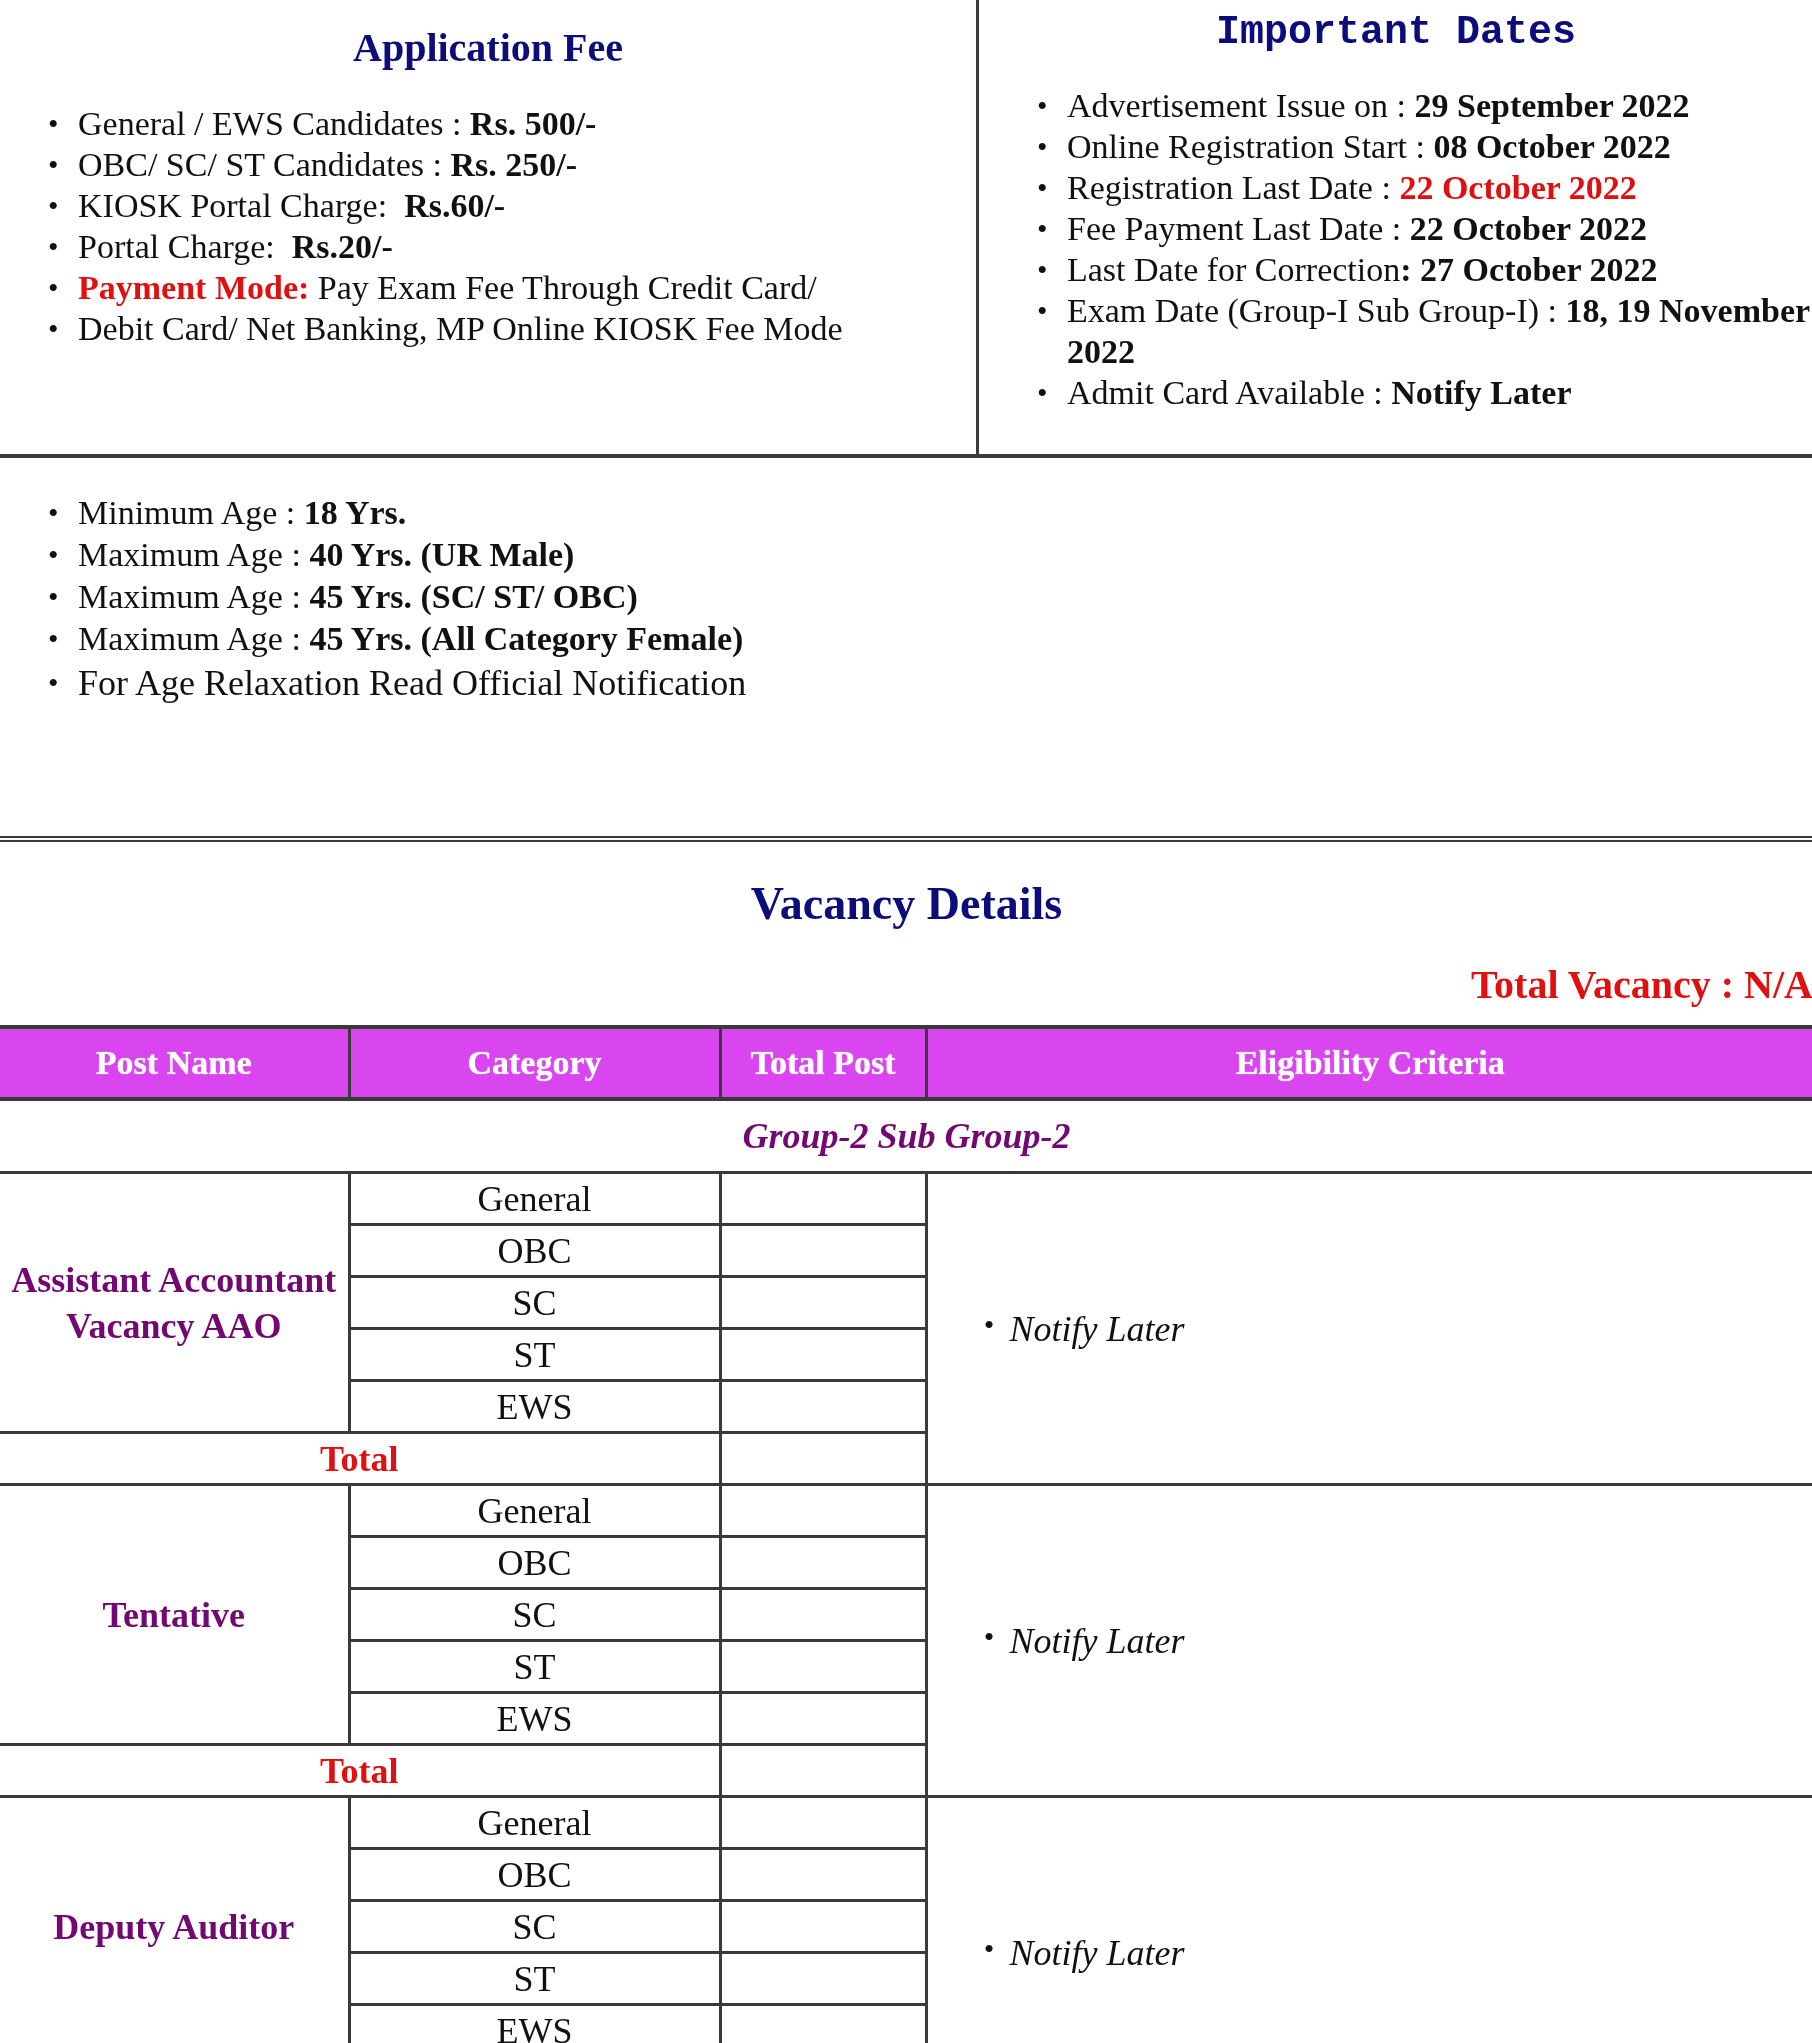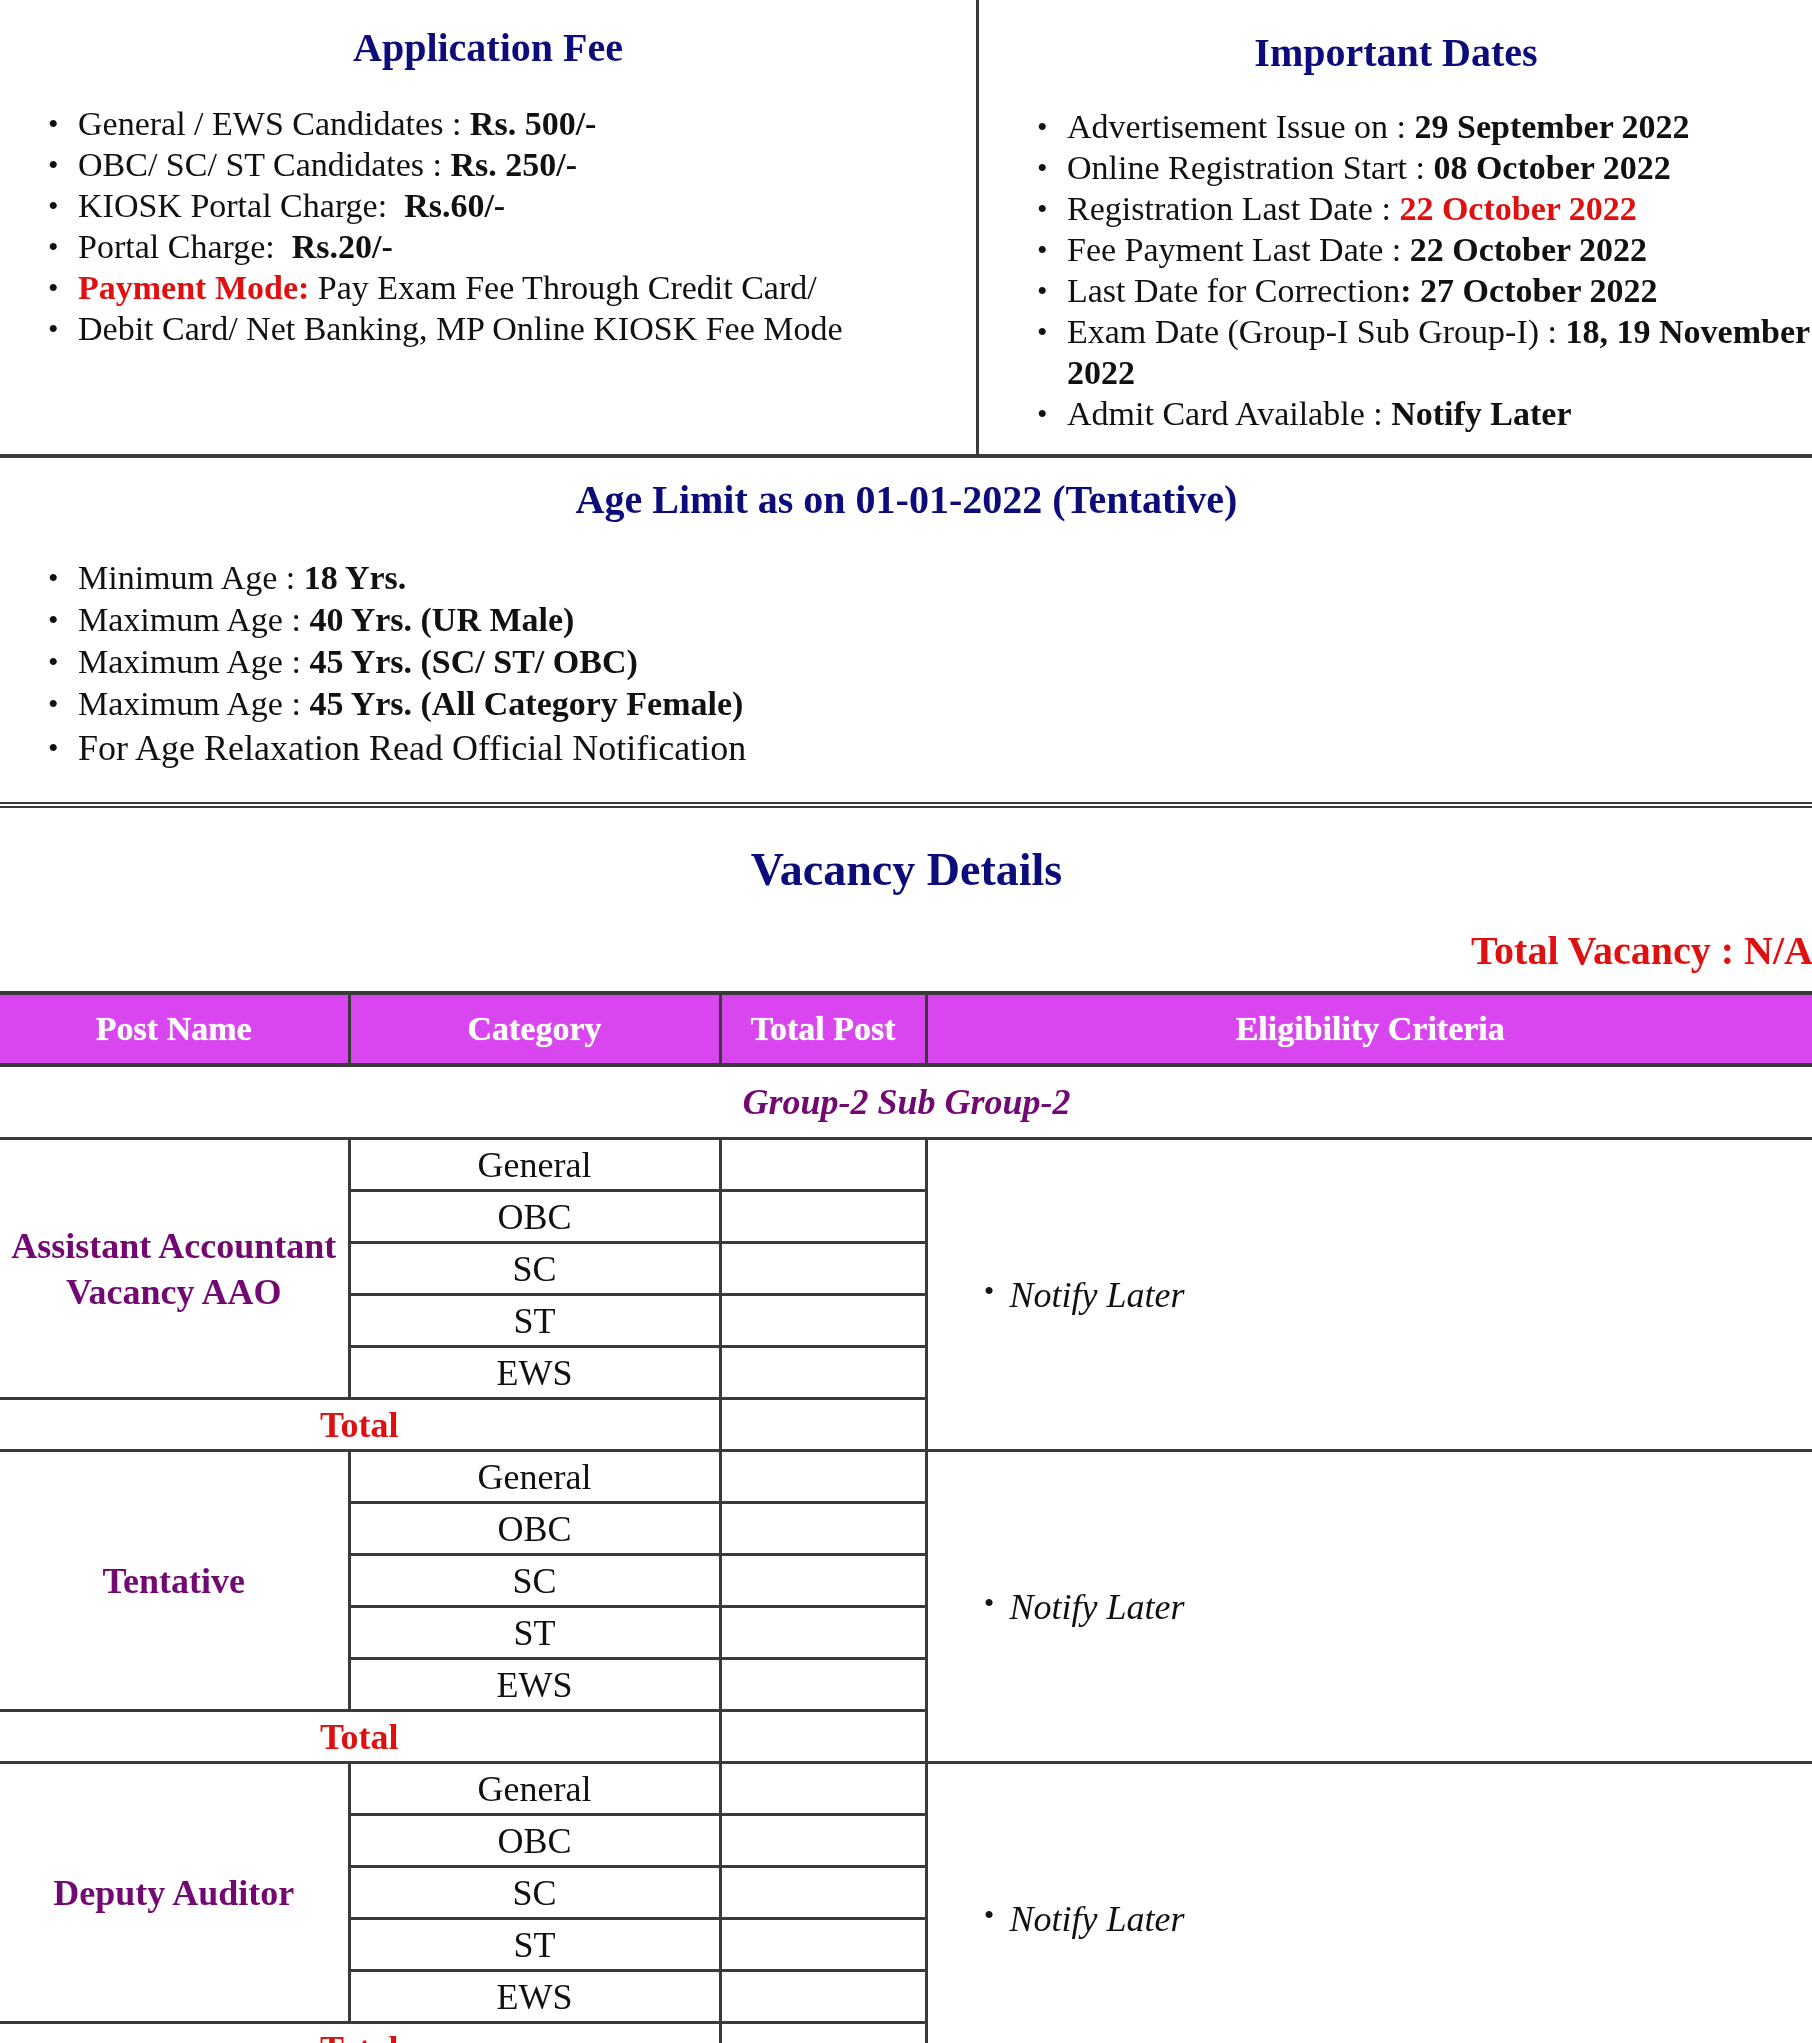--- a/index.html
+++ b/index.html
@@ -6,21 +6,21 @@
   body {
     width: 1813px; height: 2044px; overflow: hidden;
     font-family: "Liberation Serif", "DejaVu Serif", serif;
     color: #111111;
   }
   .top-row { display: flex; height: 458px; border-bottom: 4px solid #3a3a3a; box-sizing: border-box; }
   .fee-cell { width: 979px; border-right: 3px solid #3a3a3a; box-sizing: border-box; }
   .dates-cell { flex: 1; }
   h2.sec { font-size: 40px; font-weight: bold; color: #0c0c7a; text-align: center; margin: 0; }
   .fee-cell h2.sec { padding-top: 24px; font-family: Liberation Serif, serif; }
-  .dates-cell h2.sec { padding-top: 29px; }
+  .dates-cell h2.sec { padding-top: 10px; font-family: Liberation Mono, monospace; }
   ul.lst { margin: 0; padding: 0; list-style: none; font-size: 34px; line-height: 41px; }
   ul.lst li { position: relative; padding-left: 78px; }
   ul.lst li::before { content: "\2022"; position: absolute; left: 48px; font-size: 30px; }
   .fee-cell ul.lst { margin-top: 32px; }
   .dates-cell ul.lst { margin-top: 30px; }
   .dates-cell ul.lst li { padding-left: 88px; }
   .dates-cell ul.lst li::before { left: 58px; }
   b { font-weight: bold; }
   .red { color: #e01010; }
   .age-sec { height: 350px; box-sizing: border-box; border-bottom: 6px double #3a3a3a; }
@@ -72,21 +72,20 @@
       <li><span>Registration Last Date : </span><b class="red">22 October 2022</b></li>
       <li><span>Fee Payment Last Date : </span><b>22 October 2022</b></li>
       <li><span>Last Date for Correction</span><b>: 27 October 2022</b></li>
       <li><span>Exam Date (Group-I Sub Group-I) : </span><b>18, 19 November 2022</b></li>
       <li><span>Admit Card Available : </span><b>Notify Later</b></li>
     </ul>
   </div>
 </div>
 
 <div class="age-sec">
-  <h2 class="sec">Age Limit as on 01-01-2022 (Tentative)</h2>
   <ul class="lst">
     <li><span>Minimum Age : </span><b>18 Yrs.</b></li>
     <li><span>Maximum Age : </span><b>40 Yrs. (UR Male)</b></li>
     <li><span>Maximum Age : </span><b>45 Yrs. (SC/ ST/ OBC)</b></li>
     <li><span>Maximum Age : </span><b>45 Yrs. (All Category Female)</b></li>
     <li><span>For Age Relaxation Read Official Notification</span><b></b></li>
   </ul>
 </div>
 
 <div class="vac-title">Vacancy Details</div>

